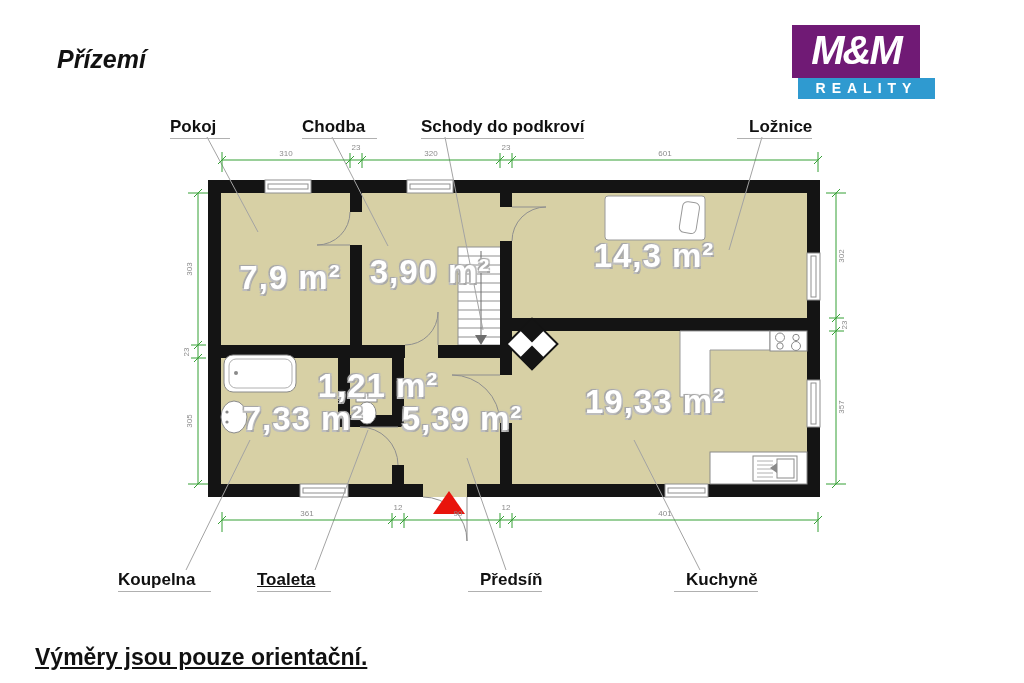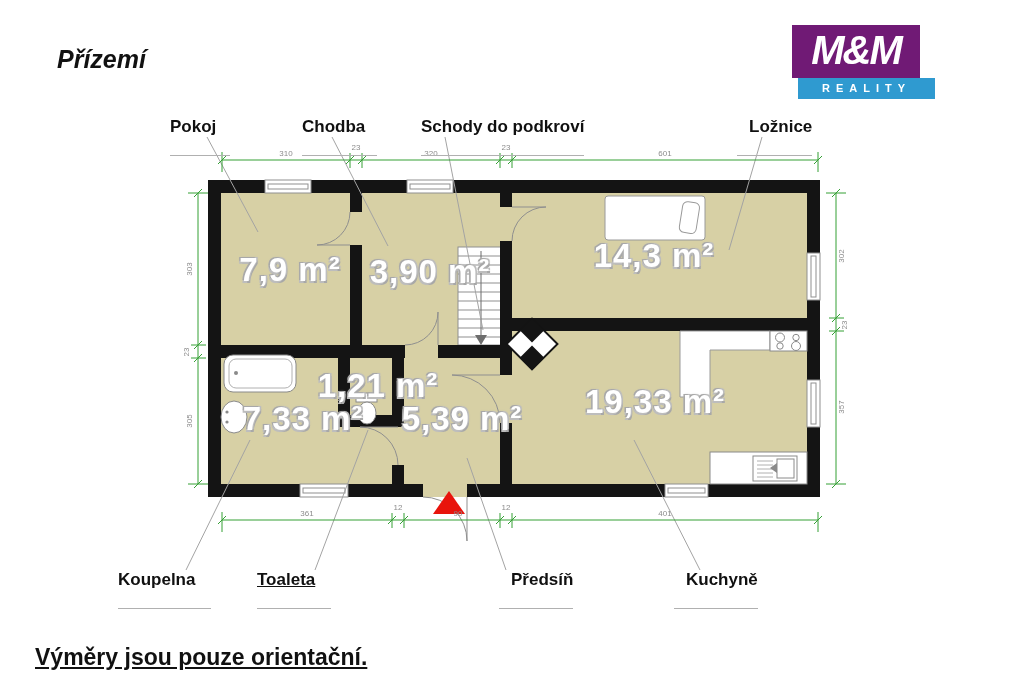--- a/index.html
+++ b/index.html
@@ -5,23 +5,23 @@
   html,body{margin:0;padding:0;background:#fff;width:1024px;height:683px;
     font-family:"Liberation Sans", sans-serif; position:relative; overflow:hidden;}
   .abs{position:absolute;}
   .page-title{left:57px;top:45px;font-size:25px;font-weight:bold;font-style:italic;color:#111;}
   .footer-note{left:35px;top:644px;font-size:23px;font-weight:bold;color:#111;text-decoration:underline;}
   .logo{left:792px;top:25px;width:145px;}
   .logo-red{position:absolute;left:0;top:0;width:128px;height:53px;background:#701a75;
     color:#fff;font-weight:bold;font-style:italic;font-size:40px;text-align:center;line-height:50px;
     letter-spacing:-2px;}
   .logo-blue{position:absolute;left:6px;top:53px;width:137px;height:21px;background:#2f9ad0;
-    color:#fff;font-weight:bold;font-size:11px;text-align:center;line-height:21px;letter-spacing:6px;}
+    color:#fff;font-weight:bold;font-size:14px;text-align:center;line-height:21px;letter-spacing:6px;}
   .room-label{font-size:17px;font-weight:bold;color:#101010;border-bottom:1px solid #b0b0b0;
-    padding-bottom:18px;white-space:nowrap;}
+    padding-bottom:1px;white-space:nowrap;}
   .area-label{font-size:33px;font-weight:bold;color:#fff;white-space:nowrap;
     transform:translate(-50%,-50%);letter-spacing:1px;
     text-shadow:-1.5px -1.5px 0 #a8a8a8, 1.5px -1.5px 0 #bdbdbd,
                 -1.5px 1.5px 0 #bdbdbd, 1.5px 1.5px 0 #a8a8a8, 0 0 3px #b5b5b5;}
   svg text.dim{font-family:"Liberation Sans",sans-serif;font-size:8px;fill:#8c8c8c;}
 </style>
 </head>
 <body>
 
 <svg class="abs" width="1024" height="683" viewBox="0 0 1024 683" style="left:0;top:0;">
@@ -266,24 +266,24 @@
   <div class="logo-red">M&amp;M</div>
   <div class="logo-blue">REALITY</div>
 </div>
 
 <div class="abs room-label" style="left:170px;top:117px;padding-right:14px;">Pokoj</div>
 <div class="abs room-label" style="left:302px;top:117px;padding-right:12px;text-align:center;">Chodba</div>
 <div class="abs room-label" style="left:421px;top:117px;">Schody do podkroví</div>
 <div class="abs room-label" style="left:737px;top:117px;padding-left:12px;">Ložnice</div>
 <div class="abs room-label" style="left:118px;top:570px;padding-right:16px;">Koupelna</div>
 <div class="abs room-label" style="left:257px;top:570px;padding-right:16px;text-decoration:underline;">Toaleta</div>
-<div class="abs room-label" style="left:499px;top:570px;padding-left:12px;">Předsíň</div>
+<div class="abs room-label" style="left:468px;top:570px;padding-left:12px;">Předsíň</div>
 <div class="abs room-label" style="left:674px;top:570px;padding-left:12px;">Kuchyně</div>
 
-<div class="abs area-label" style="left:290px;top:270px;">7,9 m²</div>
+<div class="abs area-label" style="left:290px;top:278px;">7,9 m²</div>
 <div class="abs area-label" style="left:430px;top:272px;">3,90 m²</div>
 <div class="abs area-label" style="left:654px;top:256px;">14,3 m²</div>
 <div class="abs area-label" style="left:378px;top:386px;text-align:center;">1,21 m²</div>
 <div class="abs area-label" style="left:303px;top:419px;">7,33 m²</div>
 <div class="abs area-label" style="left:452px;top:419px;padding-left:20px;">5,39 m²</div>
 <div class="abs area-label" style="left:655px;top:402px;">19,33 m²</div>
 
 <div class="abs footer-note">Výměry jsou pouze orientační.</div>
 
 </body></html>

